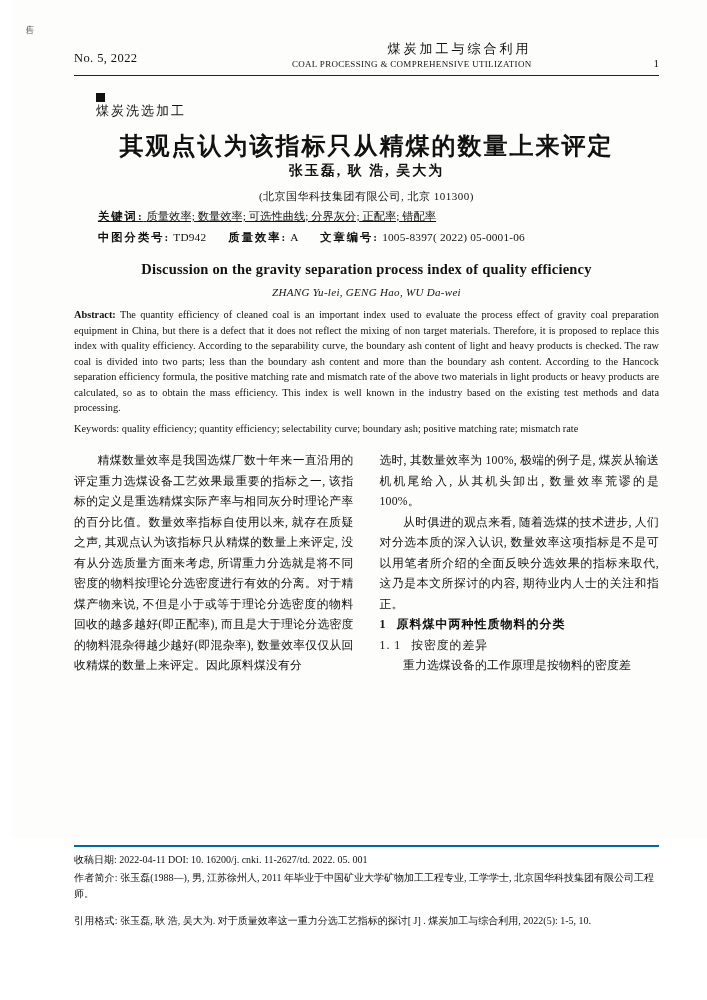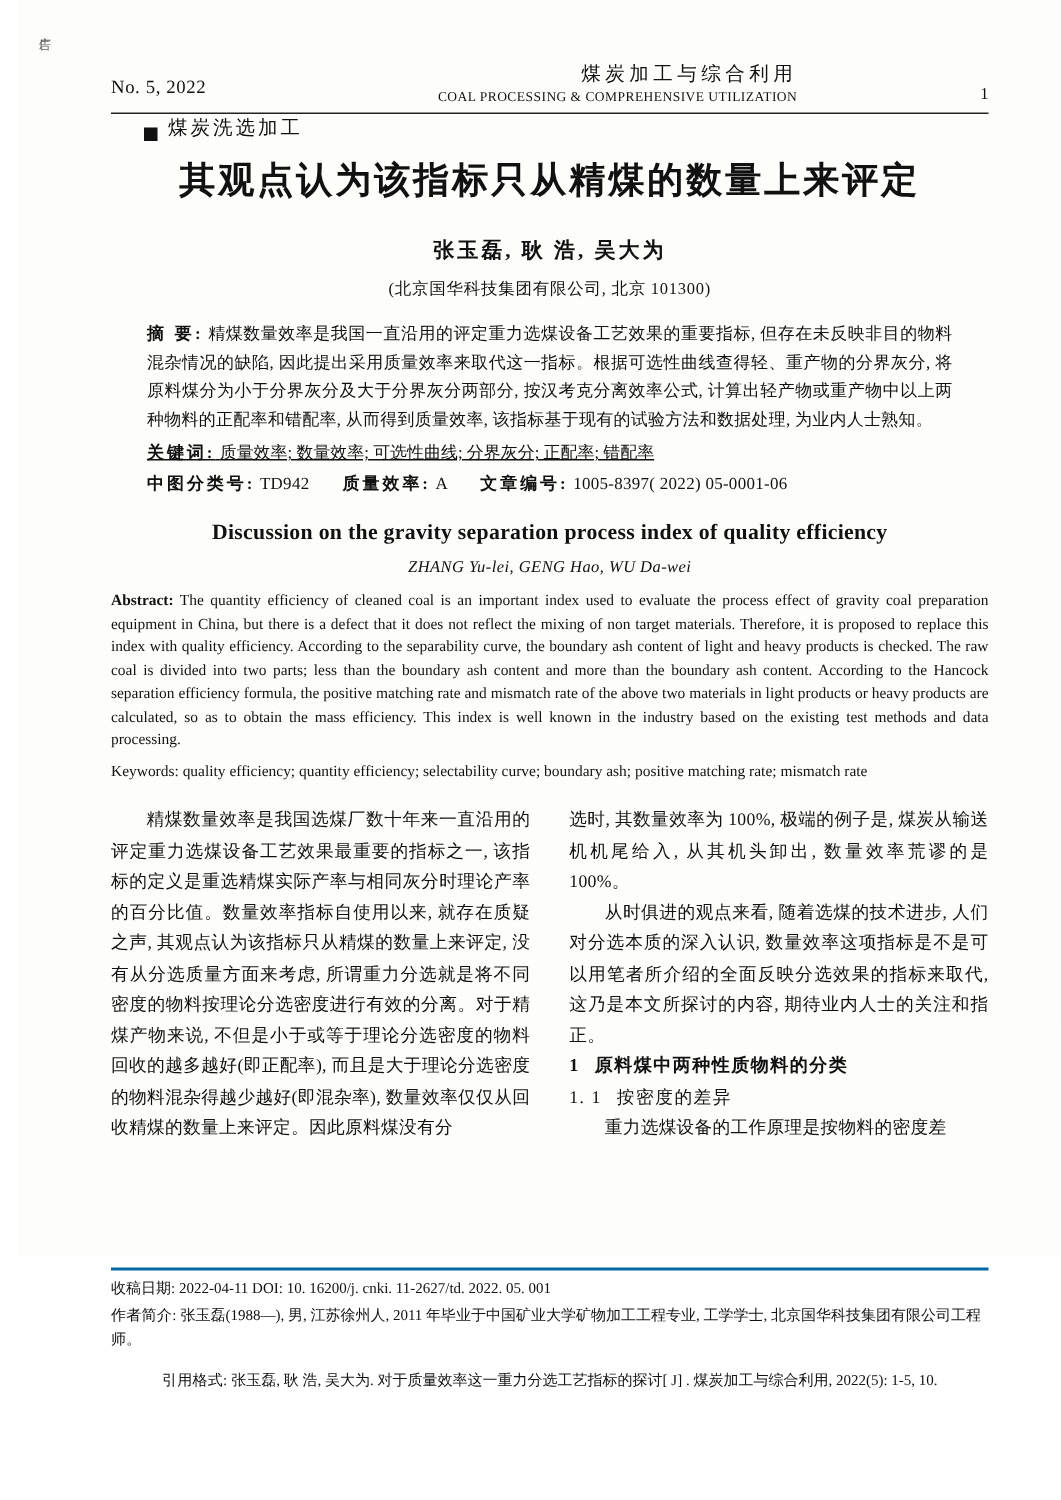--- a/index.html
+++ b/index.html
@@ -80,45 +80,46 @@
     top: 17px;
     font-size: 11px;
   }
   .rule {
     border-top: 1.2px solid #222;
     margin-top: 1px;
   }
 
   
   .colhead {
+    margin-top: 17px;
     font-size: 13px;
     letter-spacing: 2px;
     display: flex;
-    align-items: flex-end;
+    align-items: flex-start;
     padding-left: 22px;
+    flex-direction: column;
   }
   .sqmark {
     display: inline-block;
     width: 9px;
     height: 9px;
     background: #111;
     margin-right: 7px;
   }
 
   
   .title-cn {
     margin-top: 10px;
     text-align: center;
     font-size: 24px;
     font-weight: bold;
     letter-spacing: 2px;
     font-family: "Liberation Sans", sans-serif;
   }
   .authors {
-    margin-top: 22px;
     text-align: center;
     font-size: 14px;
     font-weight: bold;
     letter-spacing: 2px;
   }
   .affil {
     margin-top: 9px;
     text-align: center;
     font-size: 11px;
     letter-spacing: .5px;
@@ -222,21 +223,21 @@
     left: 62px;
     top: 845px;
     width: 585px;
     border-top: 2px solid #0369a1;
     padding-top: 5px;
     font-size: 10px;
     line-height: 16px;
   }
   .footer .row { margin-bottom: 2px; }
   .footer .row .k { letter-spacing: .2px; }
-  .footer .row.cite { margin-top: 11px; text-align: center; }
+  .footer .row.cite { margin-top: 11px; }
 </style>
 </head>
 <body>
 
 <div class="page">
 
   <div class="spine">广告</div>
 
   <div class="content">
 
@@ -252,24 +253,20 @@
 
     <div class="colhead">
       <span class="sqmark"></span>
       <span>煤炭洗选加工</span>
     </div>
 
     <div class="title-cn">其观点认为该指标只从精煤的数量上来评定</div>
     <div class="authors">张玉磊, 耿  浩, 吴大为</div>
     <div class="affil">(北京国华科技集团有限公司, 北京   101300)</div>
 
-    <div class="abs-cn">
-      <span class="lbl">摘  要:</span>
-      <span>精煤数量效率是我国一直沿用的评定重力选煤设备工艺效果的重要指标, 但存在未反映非目的物料混杂情况的缺陷, 因此提出采用质量效率来取代这一指标。根据可选性曲线查得轻、重产物的分界灰分, 将原料煤分为小于分界灰分及大于分界灰分两部分, 按汉考克分离效率公式, 计算出轻产物或重产物中以上两种物料的正配率和错配率, 从而得到质量效率, 该指标基于现有的试验方法和数据处理, 为业内人士熟知。</span>
-    </div>
 
     <div class="kw-line">
       <span class="lbl">关键词:</span>
       <span>质量效率; 数量效率; 可选性曲线; 分界灰分; 正配率; 错配率</span>
     </div>
 
     <div class="clc-line">
       <span class="lbl">中图分类号:</span>
       <span>TD942</span>
       <span class="gap"></span>

